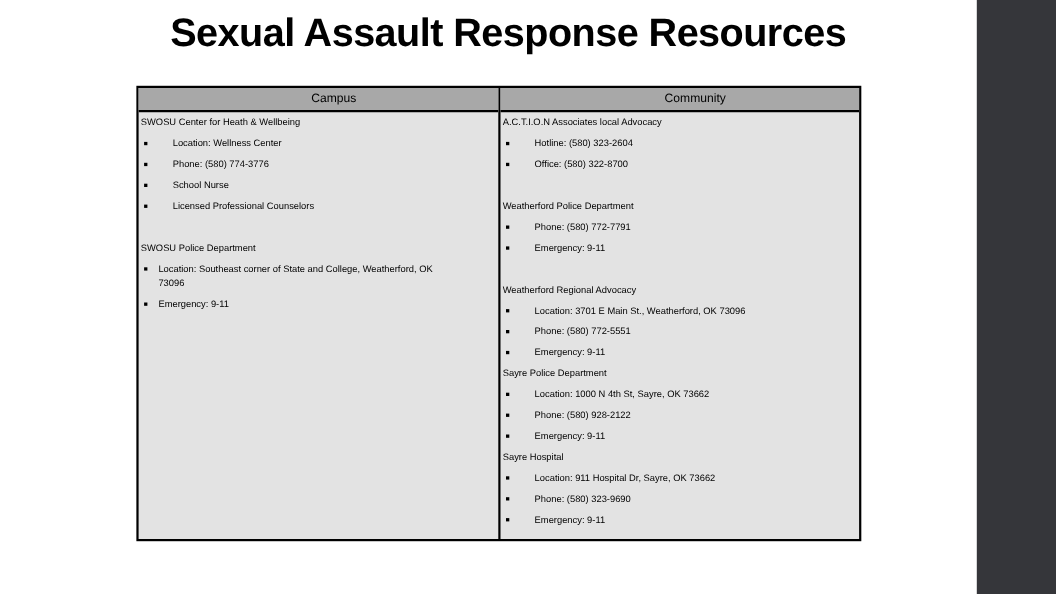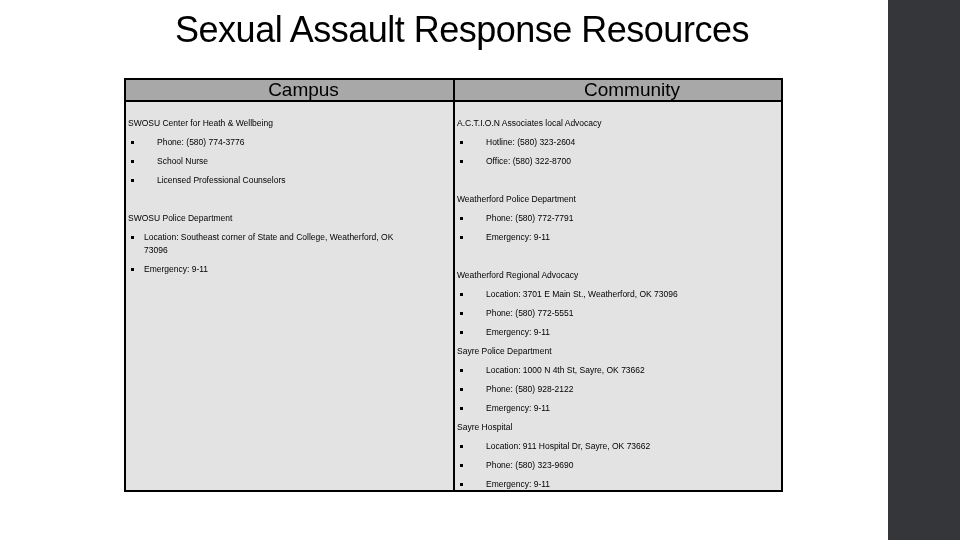--- a/index.html
+++ b/index.html
@@ -16,44 +16,44 @@
   body{
     background:var(--background);
     font-family:"Liberation Sans","DejaVu Sans",sans-serif;
     position:relative;
   }
   .slide{position:absolute;left:0;top:0;width:960px;height:540px;}
 
   .title{
     position:absolute;left:36px;top:10px;width:852px;height:42px;
     text-align:center;font-size:36px;line-height:40px;
-    letter-spacing:-0.5px;color:var(--title-text);font-weight:400;
+    letter-spacing:-0.5px;color:var(--title-text);font-weight:700;
     white-space:nowrap;
   }
 
   .res-table{
     position:absolute;left:124px;top:78px;width:659px;height:414px;
     border:2px solid var(--table-border);
     background:var(--cell-bg);
     display:flex;
   }
   .col{display:flex;flex-direction:column;min-width:0;}
   .col.campus{flex:0 0 329px;border-right:2px solid var(--table-border);}
   .col.community{flex:1 1 auto;}
 
   .th{
     flex:0 0 22px;height:22px;
     background:var(--header-bg);
     border-bottom:2px solid var(--table-border);
-    text-align:center;font-size:19px;line-height:20px;
+    text-align:center;font-size:11px;line-height:20px;
     color:var(--body-text);font-weight:400;padding-left:28px;
   }
   .cell{
     flex:1 1 auto;overflow:hidden;
-    padding:15px 24px 0 2px;
+    padding:3px 24px 0 2px;
     color:var(--body-text);
   }
 
   .row{font-size:8.5px;line-height:13px;margin-bottom:6px;}
   .row.spacer{height:13px;}
   .row.org{padding-left:0;}
   .row.bullet{display:flex;}
   .row.bullet .glyph{flex:0 0 29px;position:relative;}
   .row.bullet.narrow .glyph{flex:0 0 16px;}
   .row.bullet .glyph::after{
@@ -72,20 +72,24 @@
 
 <div class="slide">
 
   <div class="title">Sexual Assault Response Resources</div>
 
   <div class="res-table">
     <div class="col campus">
       <div class="th">Campus</div>
       <div class="cell">
           <div class="row org">SWOSU Center for Heath &amp; Wellbeing</div>
+          <div class="row bullet">
+            <span class="glyph"></span>
+            <span class="btext">Location: Wellness Center</span>
+          </div>
           <div class="row bullet">
             <span class="glyph"></span>
             <span class="btext">Phone: (580) 774-3776</span>
           </div>
           <div class="row bullet">
             <span class="glyph"></span>
             <span class="btext">School Nurse</span>
           </div>
           <div class="row bullet">
             <span class="glyph"></span>

